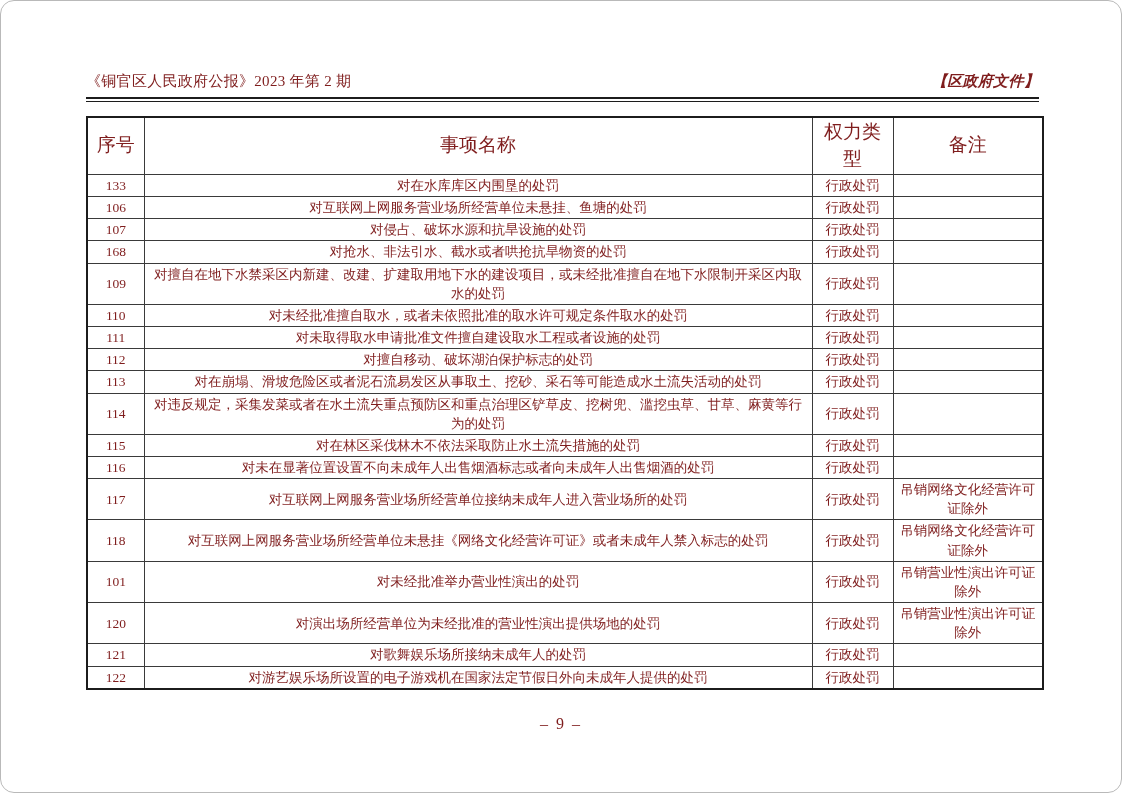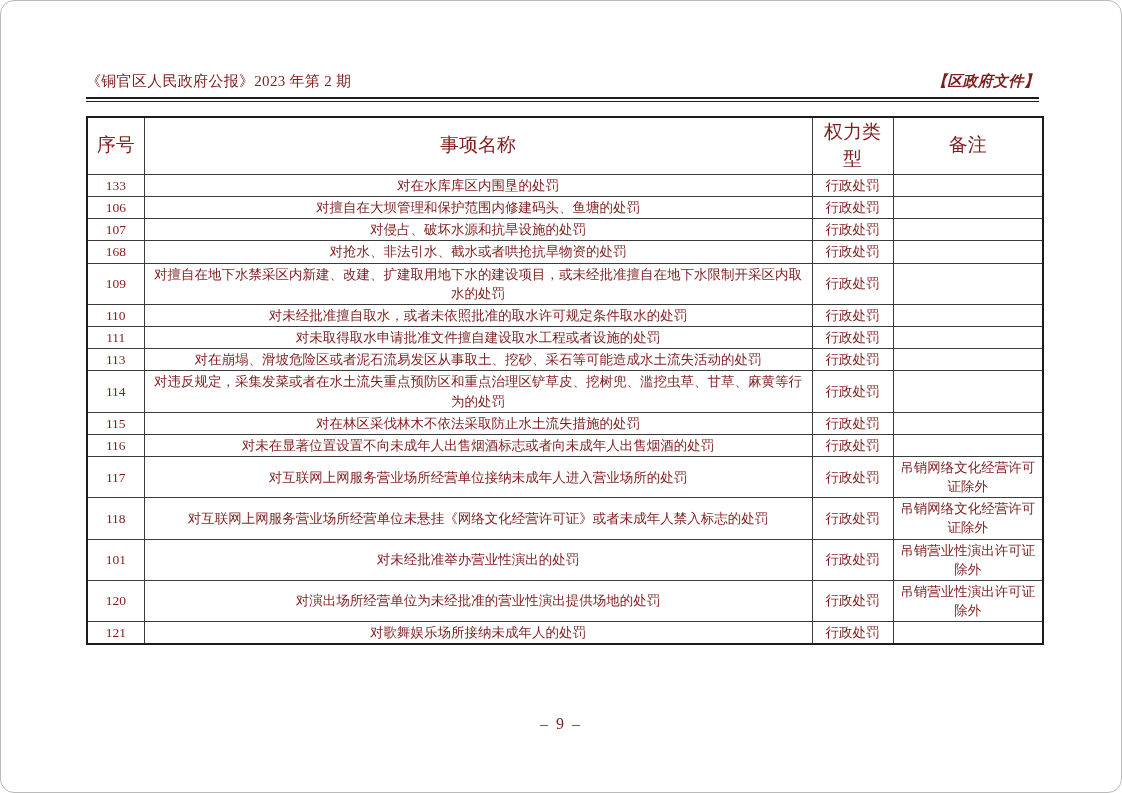--- a/index.html
+++ b/index.html
@@ -87,21 +87,21 @@
     </thead>
     <tbody>
         <tr>
           <td class="col-no">133</td>
           <td class="col-name">对在水库库区内围垦的处罚</td>
           <td class="col-type">行政处罚</td>
           <td class="col-remark"></td>
         </tr>
         <tr>
           <td class="col-no">106</td>
-          <td class="col-name">对擅自在大坝管理和保护范围内修建码头、鱼塘的处罚</td>
+          <td class="col-name">对互联网上网服务营业场所经营单位未悬挂、鱼塘的处罚</td>
           <td class="col-type">行政处罚</td>
           <td class="col-remark"></td>
         </tr>
         <tr>
           <td class="col-no">107</td>
           <td class="col-name">对侵占、破坏水源和抗旱设施的处罚</td>
           <td class="col-type">行政处罚</td>
           <td class="col-remark"></td>
         </tr>
         <tr>
@@ -122,20 +122,26 @@
           <td class="col-type">行政处罚</td>
           <td class="col-remark"></td>
         </tr>
         <tr>
           <td class="col-no">111</td>
           <td class="col-name">对未取得取水申请批准文件擅自建设取水工程或者设施的处罚</td>
           <td class="col-type">行政处罚</td>
           <td class="col-remark"></td>
         </tr>
         <tr>
+          <td class="col-no">112</td>
+          <td class="col-name">对擅自移动、破坏湖泊保护标志的处罚</td>
+          <td class="col-type">行政处罚</td>
+          <td class="col-remark"></td>
+        </tr>
+        <tr>
           <td class="col-no">113</td>
           <td class="col-name">对在崩塌、滑坡危险区或者泥石流易发区从事取土、挖砂、采石等可能造成水土流失活动的处罚</td>
           <td class="col-type">行政处罚</td>
           <td class="col-remark"></td>
         </tr>
         <tr>
           <td class="col-no">114</td>
           <td class="col-name">对违反规定，采集发菜或者在水土流失重点预防区和重点治理区铲草皮、挖树兜、滥挖虫草、甘草、麻黄等行为的处罚</td>
           <td class="col-type">行政处罚</td>
           <td class="col-remark"></td>
@@ -175,18 +181,24 @@
           <td class="col-name">对演出场所经营单位为未经批准的营业性演出提供场地的处罚</td>
           <td class="col-type">行政处罚</td>
           <td class="col-remark">吊销营业性演出许可证除外</td>
         </tr>
         <tr>
           <td class="col-no">121</td>
           <td class="col-name">对歌舞娱乐场所接纳未成年人的处罚</td>
           <td class="col-type">行政处罚</td>
           <td class="col-remark"></td>
         </tr>
+        <tr>
+          <td class="col-no">122</td>
+          <td class="col-name">对游艺娱乐场所设置的电子游戏机在国家法定节假日外向未成年人提供的处罚</td>
+          <td class="col-type">行政处罚</td>
+          <td class="col-remark"></td>
+        </tr>
       </tbody>
   </table>
 
   <div class="page-number">– 9 –</div>
 
 </div>
 
 </body></html>

